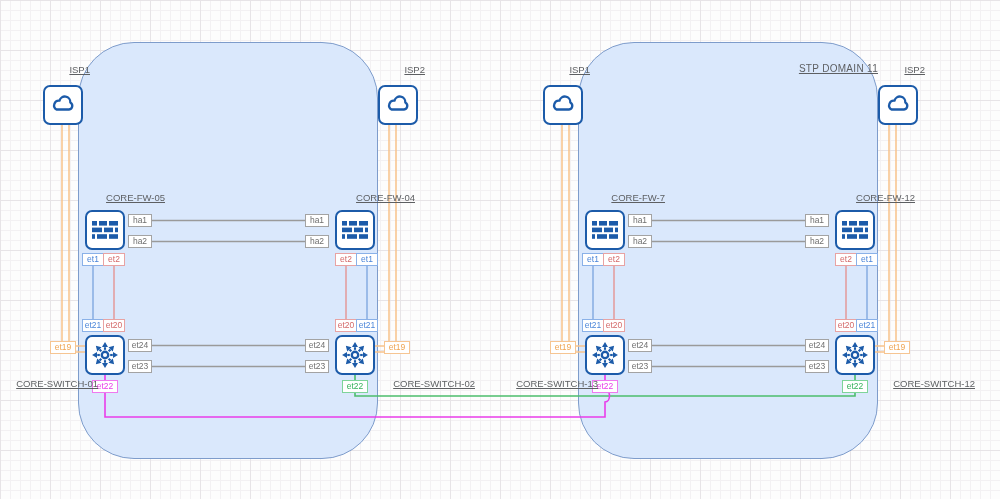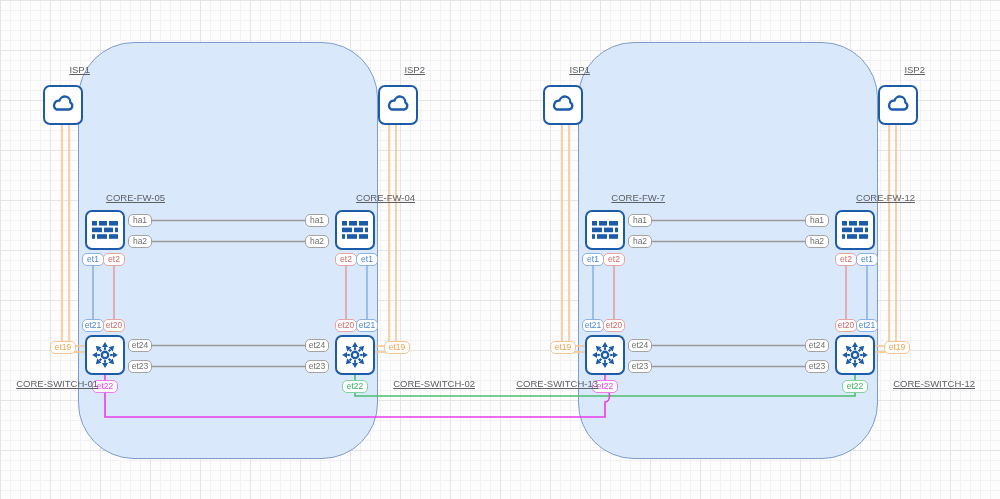--- a/index.html
+++ b/index.html
@@ -30,21 +30,21 @@
   }
   .title{font-size:10px;letter-spacing:.3px;}
   .nodebox{
     position:absolute;width:40px;height:40px;box-sizing:border-box;
     background:#fff;border:2.5px solid #1c5ba9;border-radius:7px;
     display:flex;align-items:center;justify-content:center;
   }
   .nodebox svg{display:block}
   .pl{
     position:absolute;height:13px;box-sizing:border-box;background:#fff;
-    border:1px solid;border-radius:5px;font-size:8.5px;line-height:11px;
+    border:1px solid;border-radius:0;font-size:8.5px;line-height:11px;
     display:flex;align-items:center;justify-content:center;white-space:nowrap;
   }
   .pl-gray  {color:#6f6f6f;border-color:#a3a3a3}
   .pl-blue  {color:#4b86d9;border-color:#8ab1e8}
   .pl-red   {color:#d46a6a;border-color:#e8a3a3}
   .pl-orange{color:#efa452;border-color:#f6c592}
   .pl-mag   {color:#e93de9;border-color:#ef79ef}
   .pl-green {color:#35b25b;border-color:#7ed49a}
   .hidden-defs{position:absolute;width:0;height:0;overflow:hidden}
 </style>
@@ -190,20 +190,21 @@
       <path d="M152 220.5 H305" fill="none" stroke="#9a9a9a" stroke-width="1.5"></path>
       <path d="M152 241.5 H305" fill="none" stroke="#9a9a9a" stroke-width="1.5"></path>
       <path d="M152 345.5 H305" fill="none" stroke="#9a9a9a" stroke-width="1.5"></path>
       <path d="M152 366.5 H305" fill="none" stroke="#9a9a9a" stroke-width="1.5"></path>
       <path d="M93 266 V319" fill="none" stroke="#86ace2" stroke-width="1.5"></path>
       <path d="M367 266 V319" fill="none" stroke="#86ace2" stroke-width="1.5"></path>
       <path d="M114 266 V319" fill="none" stroke="#e39a9a" stroke-width="1.5"></path>
       <path d="M346 266 V319" fill="none" stroke="#e39a9a" stroke-width="1.5"></path>
     </svg>
 
+    <div class="nlabel title" style="left:78px;top:63px;width:300px">STP DOMAIN 11</div>
     <div class="nlabel" style="left:36px;top:64px;width:54px">ISP1</div>
     <div class="nlabel" style="left:371px;top:64px;width:54px">ISP2</div>
 
     <div class="nodebox" style="left:43px;top:85px">
       <svg width="26" height="26" viewBox="0 0 26 26">
           <use href="#ic-cloud"></use>
         </svg>
     </div>
     <div class="nodebox" style="left:378px;top:85px">
       <svg width="26" height="26" viewBox="0 0 26 26">

